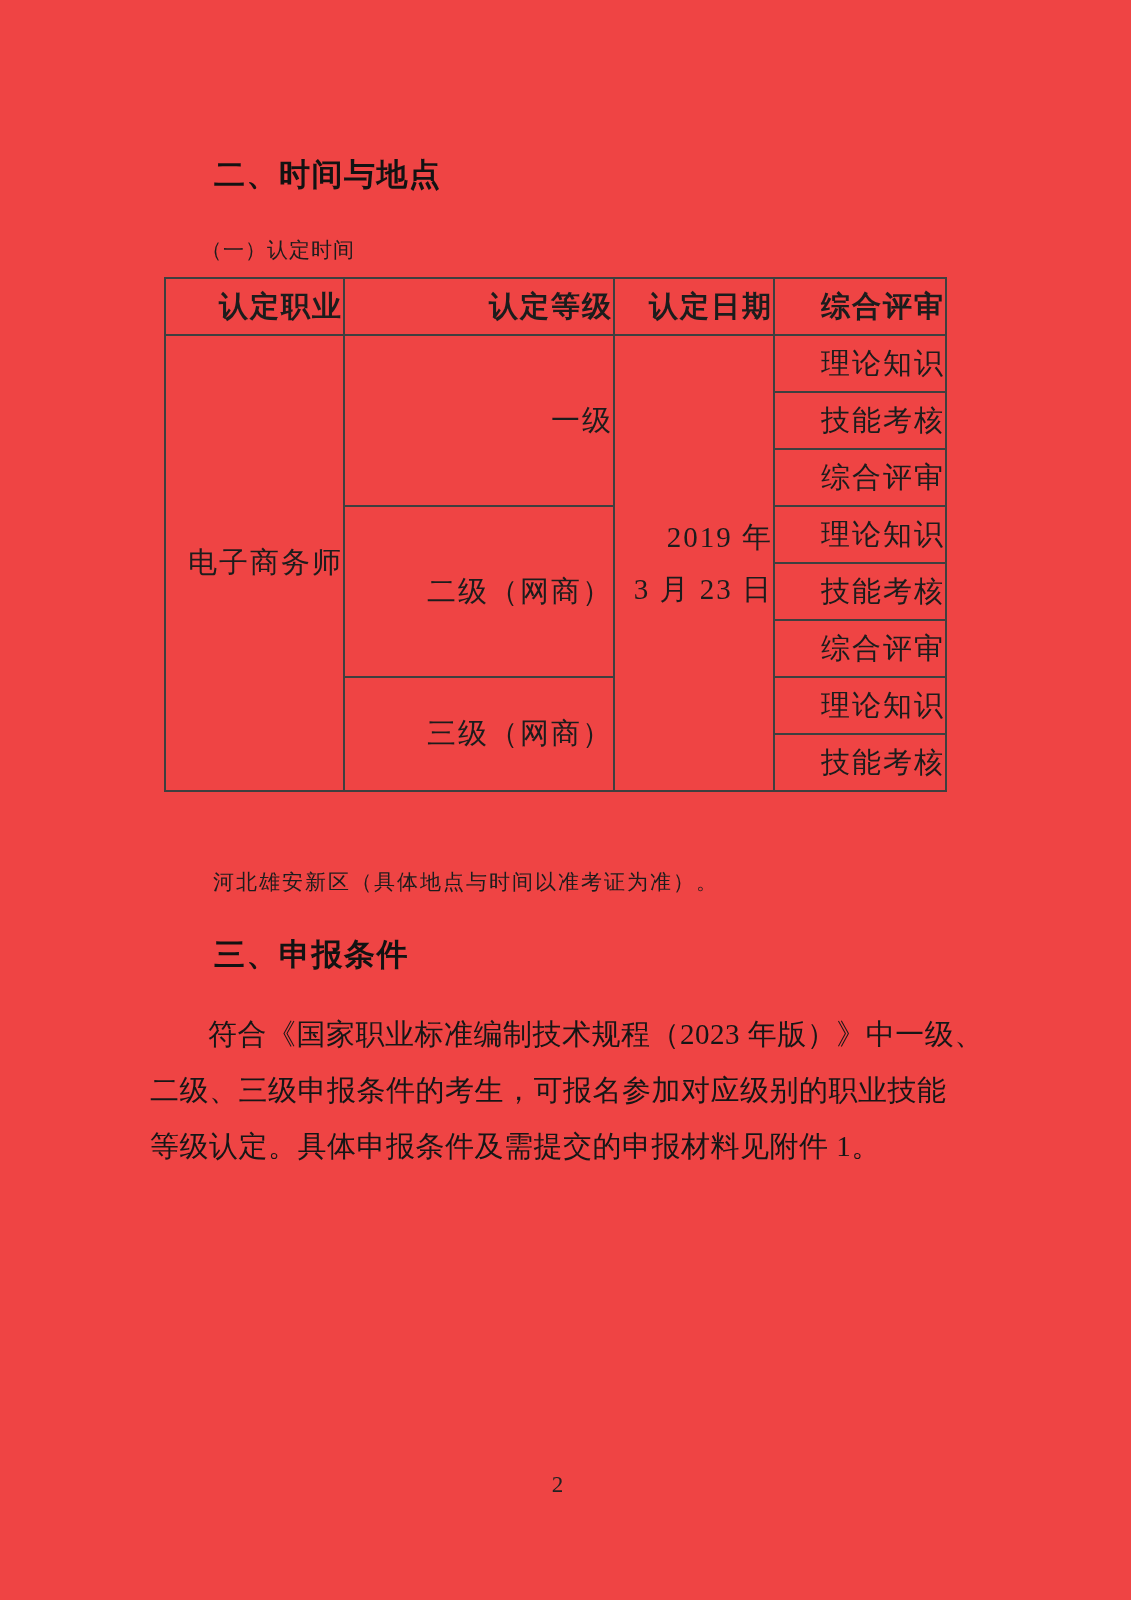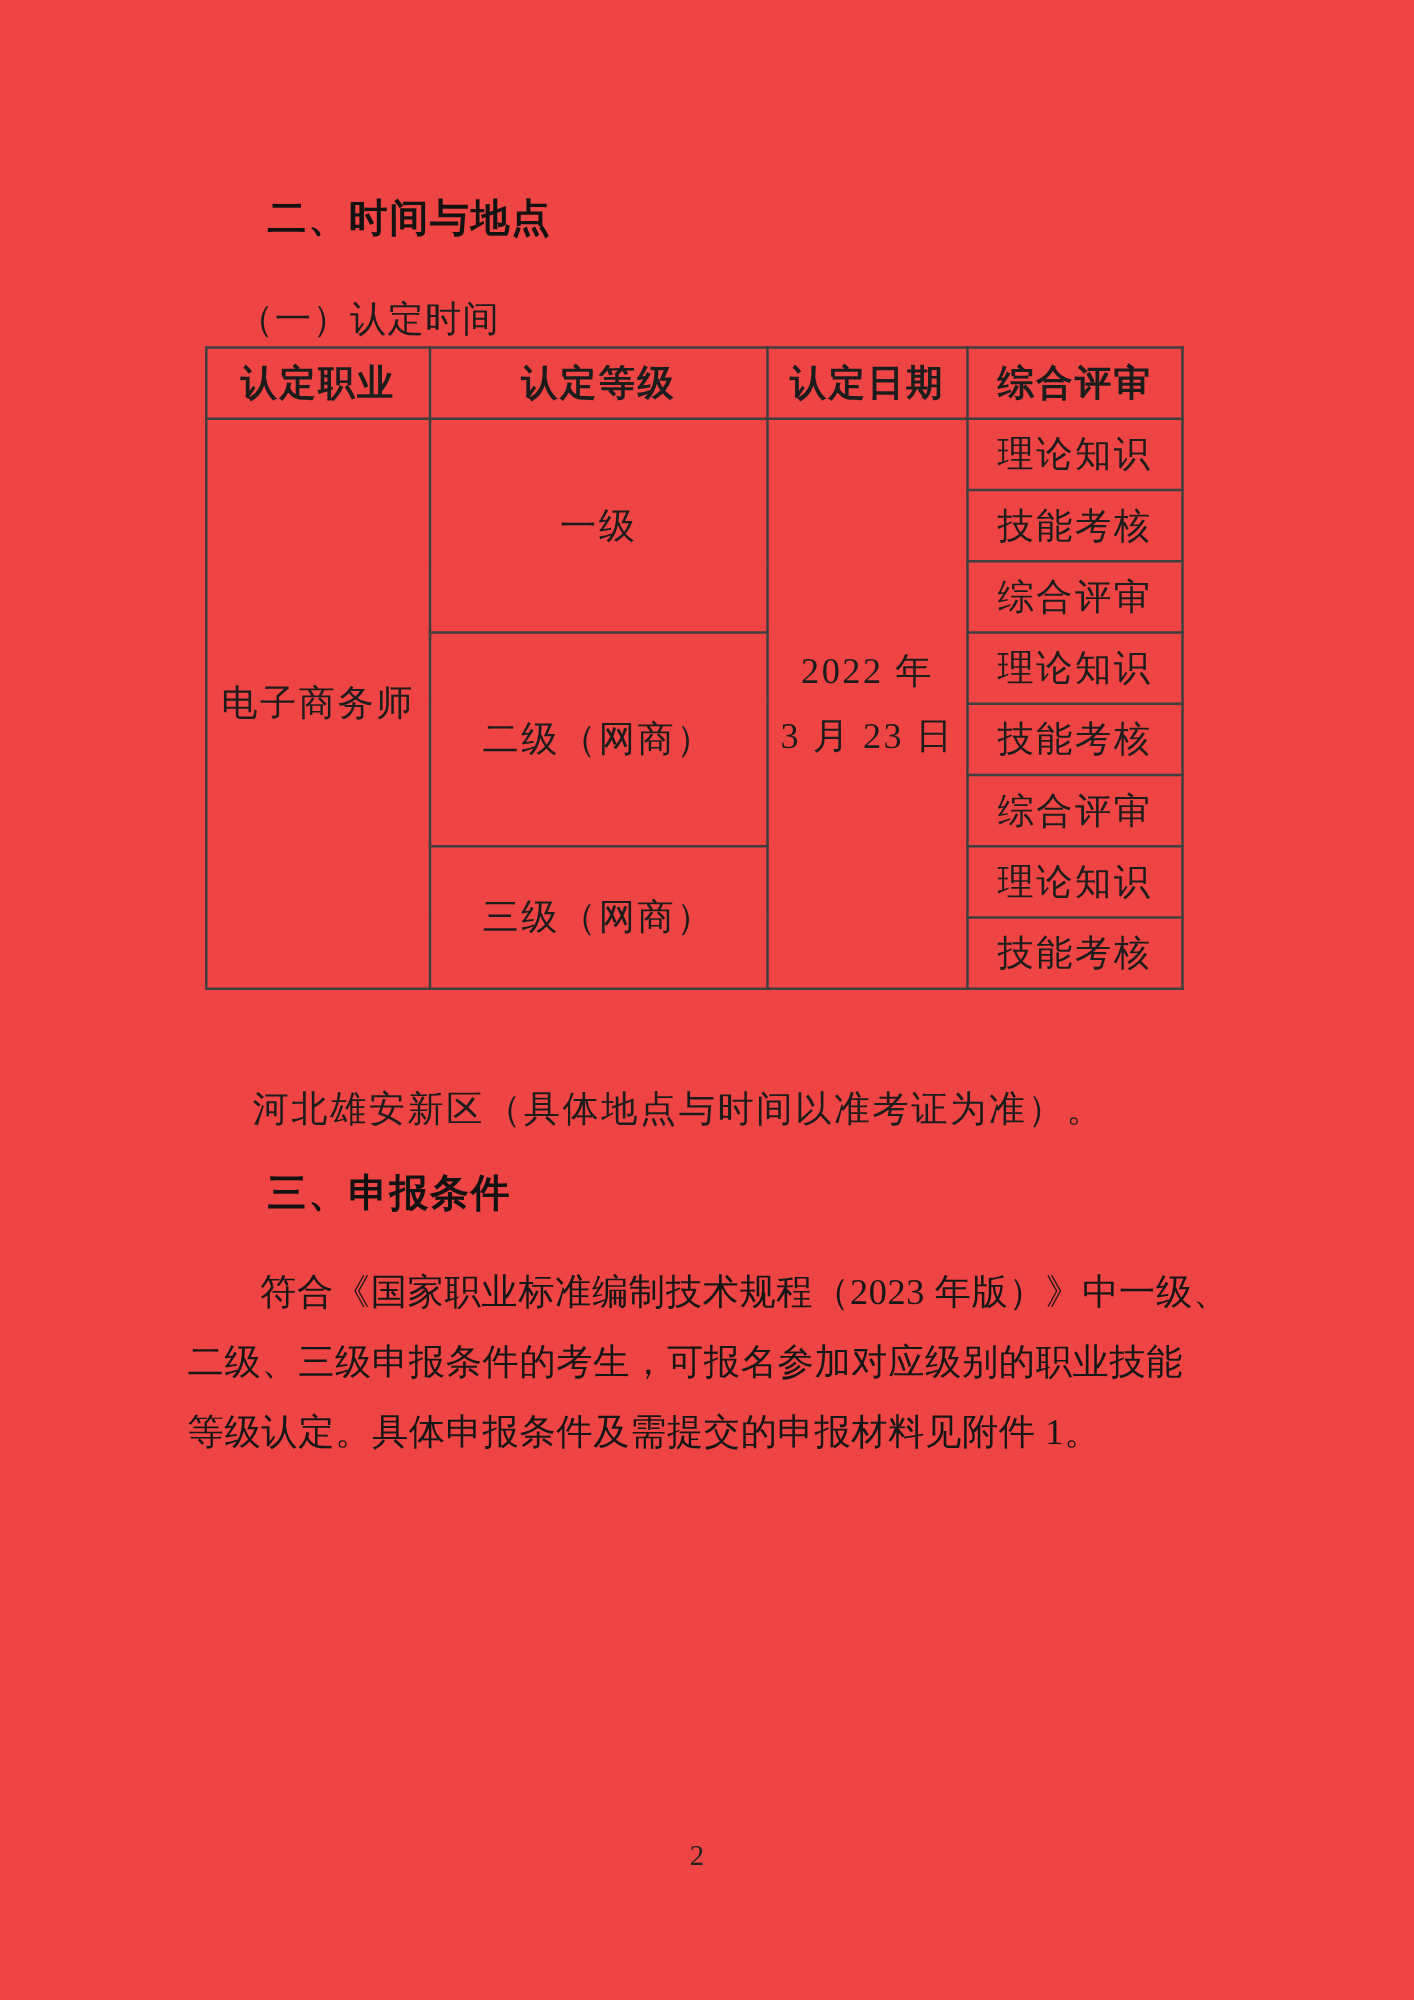--- a/index.html
+++ b/index.html
@@ -12,32 +12,32 @@
     position:absolute;
     font-family:"Liberation Sans", sans-serif;
     font-weight:700; font-size:31px; letter-spacing:1.5px; color:#121212;
     white-space:nowrap;
   }
   #h-time  { left:214px; top:154px; }
   #h-cond  { left:214px; top:934px; }
   .kai {
     position:absolute;
     font-family:"Liberation Serif", serif;
-    font-size:29px; letter-spacing:1px; color:#1c1c1c; white-space:nowrap;
+    font-size:21px; letter-spacing:1px; color:#1c1c1c; white-space:nowrap;margin-left:11px;
   }
   #sub-time  { left:190px; top:236px; }
   #sub-place { left:190px; top:820px; }
   #loc-line  { left:202px; top:868px; letter-spacing:2px; }
   table.cert {
     position:absolute; left:164px; top:277px; width:781px;
     border-collapse:collapse; table-layout:fixed;
     font-family:"Liberation Serif", serif; font-size:29px; color:#1c1c1c;
   }
   table.cert th, table.cert td {
-    border:2px solid #3f3f3f; text-align:center; vertical-align:middle;
+    border:2px solid #3f3f3f; text-align:right; vertical-align:middle;
     padding:0; letter-spacing:2px; overflow:hidden;
   }
   table.cert thead th { height:57px; font-weight:700; }
   table.cert tbody tr { height:57px; }
   .date-line { line-height:52px; white-space:nowrap; }
   .para {
     position:absolute; left:150px; top:1006px; width:820px;
     font-family:Liberation Serif, serif; font-size:29px;
     line-height:56px; letter-spacing:0.5px; color:#161616; white-space:nowrap;
   }
@@ -70,21 +70,21 @@
         <th>认定等级</th>
         <th>认定日期</th>
         <th>综合评审</th>
       </tr>
     </thead>
     <tbody>
       <tr>
         <td rowspan="8">电子商务师</td>
         <td rowspan="3">一级</td>
         <td rowspan="8">
-          <div class="date-line">2022 年</div>
+          <div class="date-line">2019 年</div>
           <div class="date-line">3 月 23 日</div>
         </td>
         <td>理论知识</td>
       </tr>
       <tr>
         <td>技能考核</td>
       </tr>
       <tr>
         <td>综合评审</td>
       </tr>

